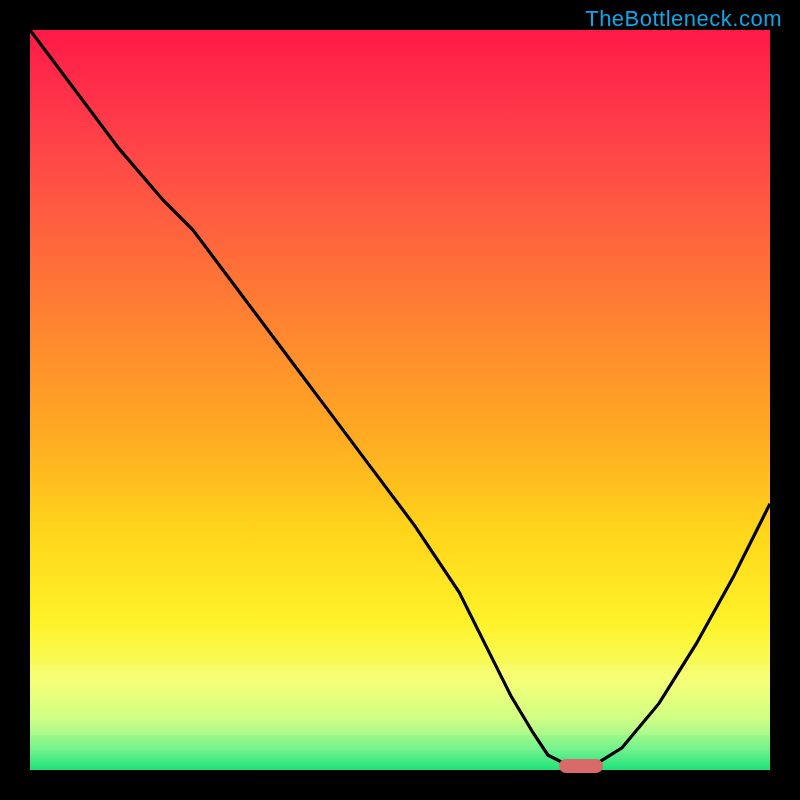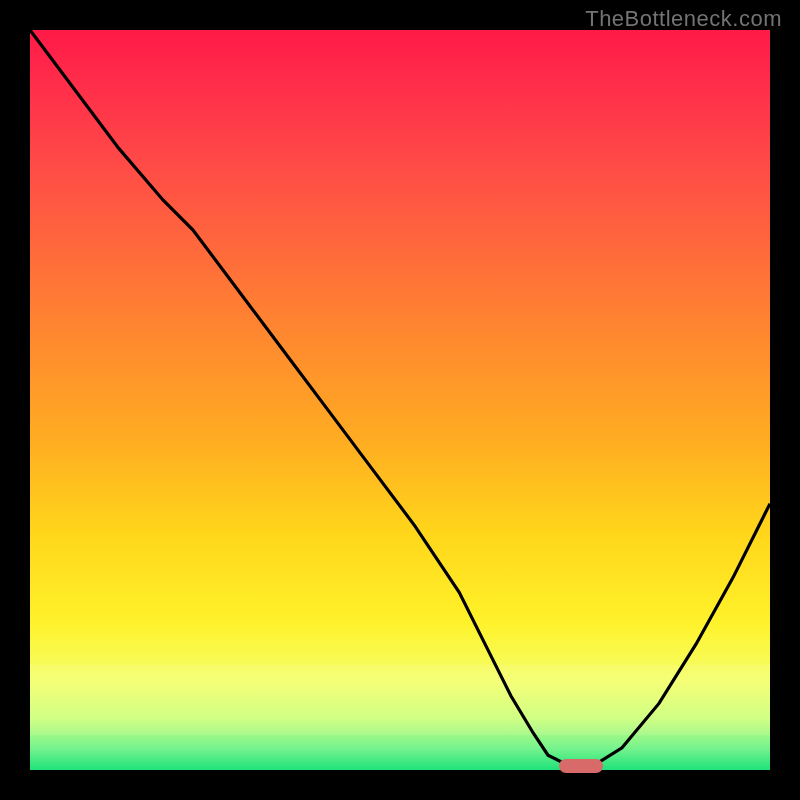--- a/index.html
+++ b/index.html
@@ -16,21 +16,21 @@
     left: 0;
     top: 0;
     width: 800px;
     height: 800px;
     background: #000;
   }
   .watermark {
     position: absolute;
     top: 6px;
     right: 18px;
-    color: #737373;
+    color: #0ea5e9;
     font-size: 22px;
     font-weight: 500;
     letter-spacing: 0.5px;
   }
   .plot {
     position: absolute;
     left: 30px;
     top: 30px;
     width: 740px;
     height: 740px;

